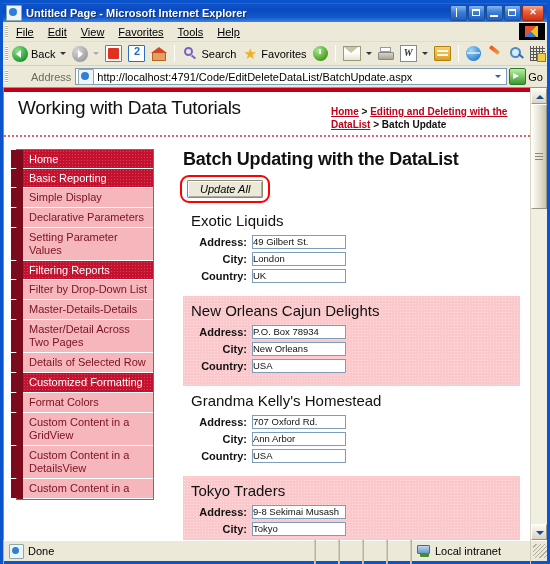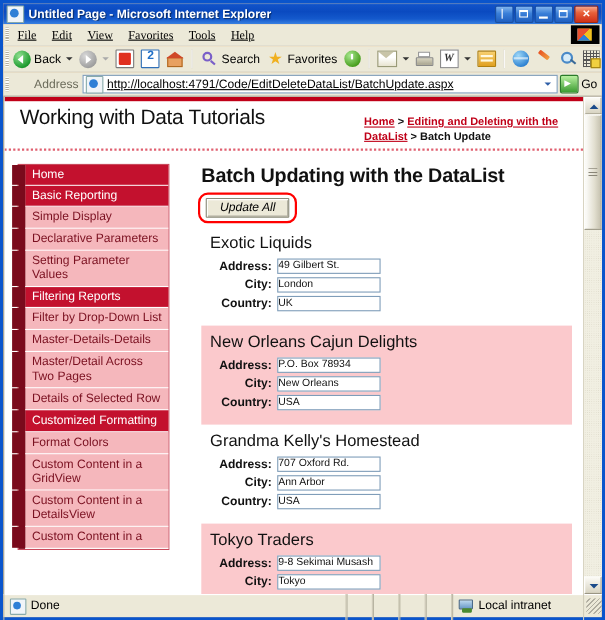--- a/index.html
+++ b/index.html
@@ -55,21 +55,20 @@
   .gl{position:absolute;color:#fff;font-size:9px;line-height:12px;width:100%;text-align:center;font-weight:bold;}
   .tb-btn .bar{position:absolute;left:3px;bottom:3px;width:8px;height:2px;background:#fff;}
   .tb-btn .box{position:absolute;left:3px;top:3px;width:8px;height:7px;border:1px solid #fff;border-top-width:2px;box-sizing:border-box;}
   .tb-btn .split{position:absolute;left:5px;top:2px;width:1px;height:9px;background:#fff;}
   .tb-btn .rbox{position:absolute;left:3px;top:3px;width:8px;height:7px;border:1px solid #fff;border-top-width:2px;box-sizing:border-box;}
   
   .menubar{
     height:19px;background:#ece9d8;display:flex;align-items:center;
     flex:none;border-bottom:1px solid #e0ddd0;position:relative;
     padding-left:6px;
-    font-family:Liberation Serif, serif;
   }
   .menubar:before{
     content:"";position:absolute;left:2px;top:3px;width:3px;height:13px;
     background:repeating-linear-gradient(180deg,#fff 0 1px,#b5b0a0 1px 2px);
   }
   .menu-item{
     padding:2px 7px;color:#000;font-size:11px;white-space:nowrap;
   }
   .menu-item u{text-decoration:underline;}
   .menu-logo{
@@ -186,21 +185,20 @@
   }
   .addressbar:before{
     content:"";position:absolute;left:2px;top:4px;width:3px;height:13px;
     background:repeating-linear-gradient(180deg,#fff 0 1px,#b5b0a0 1px 2px);
   }
   .addr-label{color:#6b6b5a;font-size:11px;margin-right:4px;padding-left:22px;}
   .addr-field{
     flex:1;height:17px;background:#fff;border:1px solid #7f9db9;
     display:flex;align-items:center;gap:3px;padding:0 2px;box-sizing:border-box;
     margin-right:2px;
-    text-decoration:underline;
   }
   .addr-ie{width:14px;height:14px;background:#f0f4f8;border:1px solid #8aa;position:relative;flex:none;border-radius:1px;}
   .addr-ie:after{content:"";position:absolute;left:2px;top:2px;width:8px;height:8px;background:#2f7fd6;border-radius:50%;}
   .addr-url{flex:1;font-size:11px;color:#000;white-space:nowrap;overflow:hidden;}
   .addr-drop{width:15px;height:15px;display:flex;align-items:center;justify-content:center;}
   .addr-drop .caret{border-top-color:#2f5fa8;}
   .go-btn{display:flex;align-items:center;gap:2px;padding:0 4px 0 0;font-size:11px;}
   .go-ico{
     width:15px;height:15px;border:1px solid #2a7a2a;background:linear-gradient(180deg,#b8f0a0,#3a9a30);
     position:relative;border-radius:2px;flex:none;

